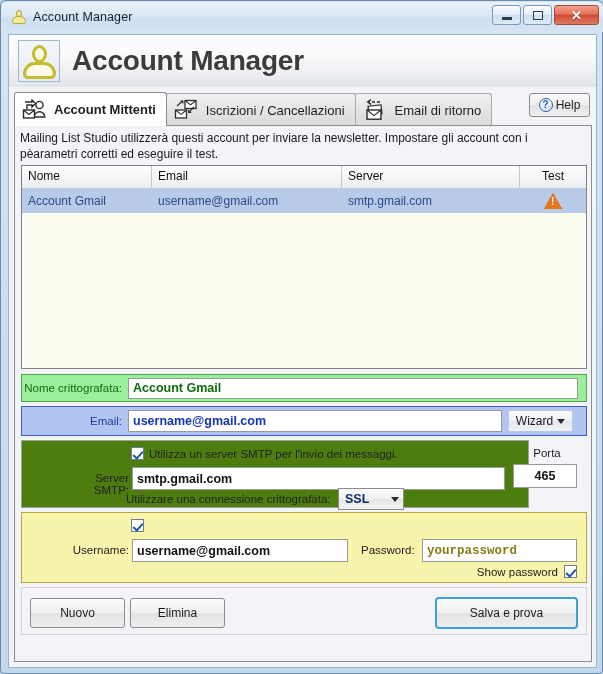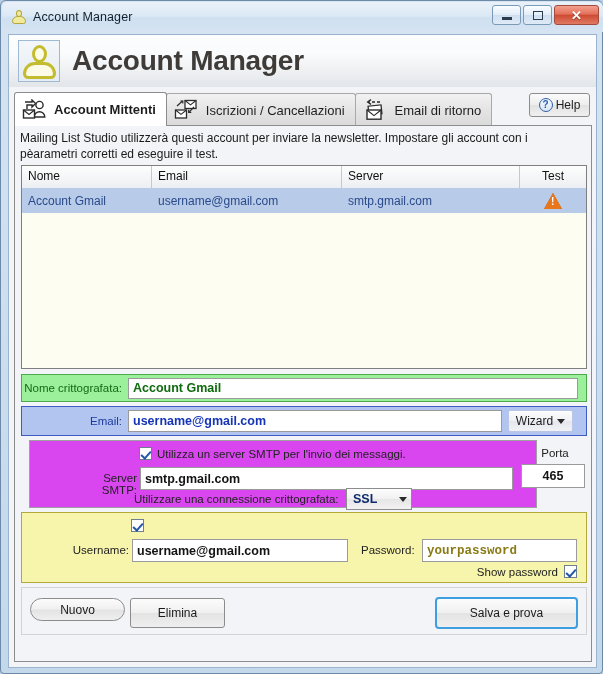--- a/index.html
+++ b/index.html
@@ -217,22 +217,22 @@
     left: 6px; top: 248px; width: 566px; height: 28px;
     background: #9cf09c; border-color: #4caa4c;
     display: flex; align-items: center;
   }
   .fp-blue {
     left: 6px; top: 280px; width: 566px; height: 30px;
     background: #b2c4f0; border-color: #3f5bbf;
     display: flex; align-items: center;
   }
   .fp-gray {
-    left: 14px; top: 314px; width: 508px; height: 68px;
-    background: #d946ef; border-color: #a0a0a0;
+    left: 6px; top: 314px; width: 508px; height: 68px;
+    background: #4d7c0f; border-color: #a0a0a0;
   }
   .fp-yellow {
     left: 6px; top: 386px; width: 566px; height: 71px;
     background: #f7f4ab; border-color: #b3a93a;
   }
   .fp-buttons {
     left: 6px; top: 461px; width: 566px; height: 48px;
     background: #f2f4f7; border-color: #d3d3d3;
   }
 
@@ -442,21 +442,21 @@
         <input class="tin dark" style="position: absolute; left: 110px; top: 26px; width: 216px; height: 23px;" type="text" value="username@gmail.com">
         <span class="lbl" style="position:absolute;left:339px;top:31px;">Password:</span>
         <input class="tin olive" style="position: absolute; left: 400px; top: 26px; width: 155px; height: 23px;" type="text" value="yourpassword">
         <div style="position:absolute;right:9px;top:52px;display:flex;align-items:center;gap:6px;">
           <span class="lbl">Show password</span>
           <span class="cbx on"></span>
         </div>
       </div>
 
       <div class="fp fp-buttons">
-        <div class="btn" style="position:absolute;left:8px;top:10px;width:95px;height:23px;border-radius:13px;">
+        <div class="btn" style="position:absolute;left:8px;top:10px;width:95px;height:30px;">
           <span>Nuovo</span>
         </div>
         <div class="btn" style="position:absolute;left:108px;top:10px;width:95px;height:30px;">
           <span>Elimina</span>
         </div>
         <div class="btn default" style="position:absolute;right:8px;top:9px;width:143px;height:32px;">
           <span>Salva e prova</span>
         </div>
       </div>
 

